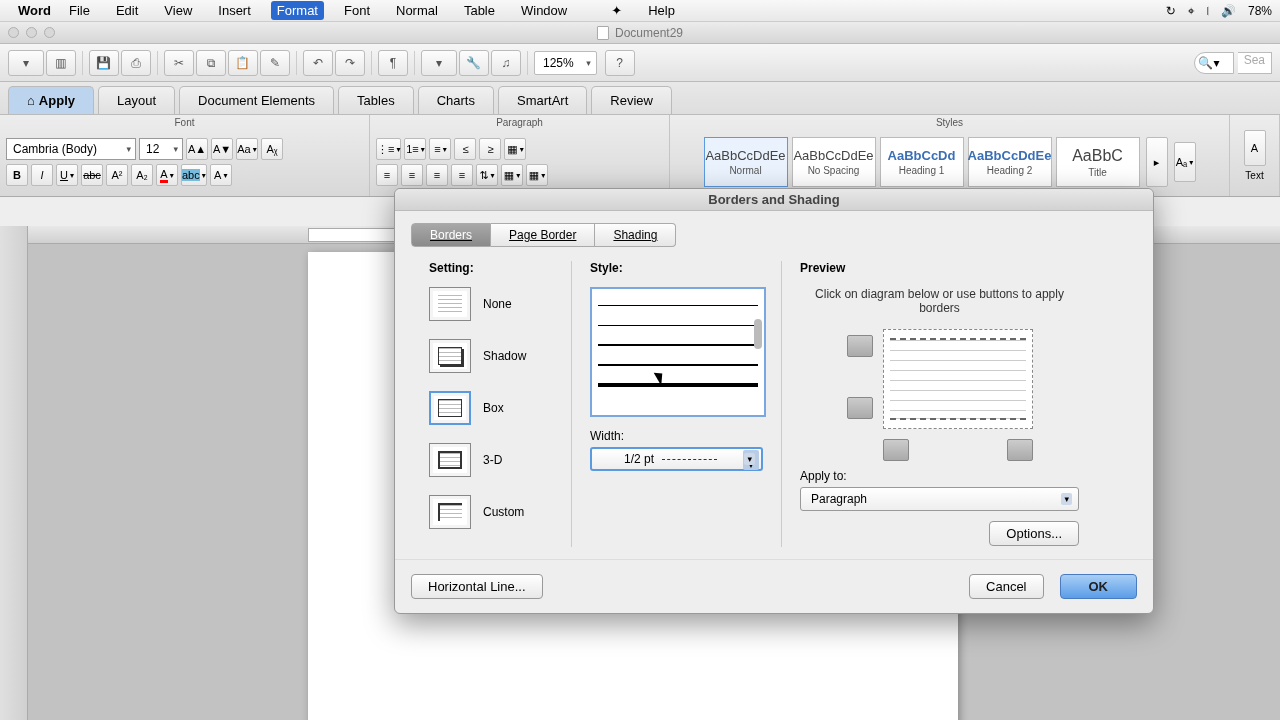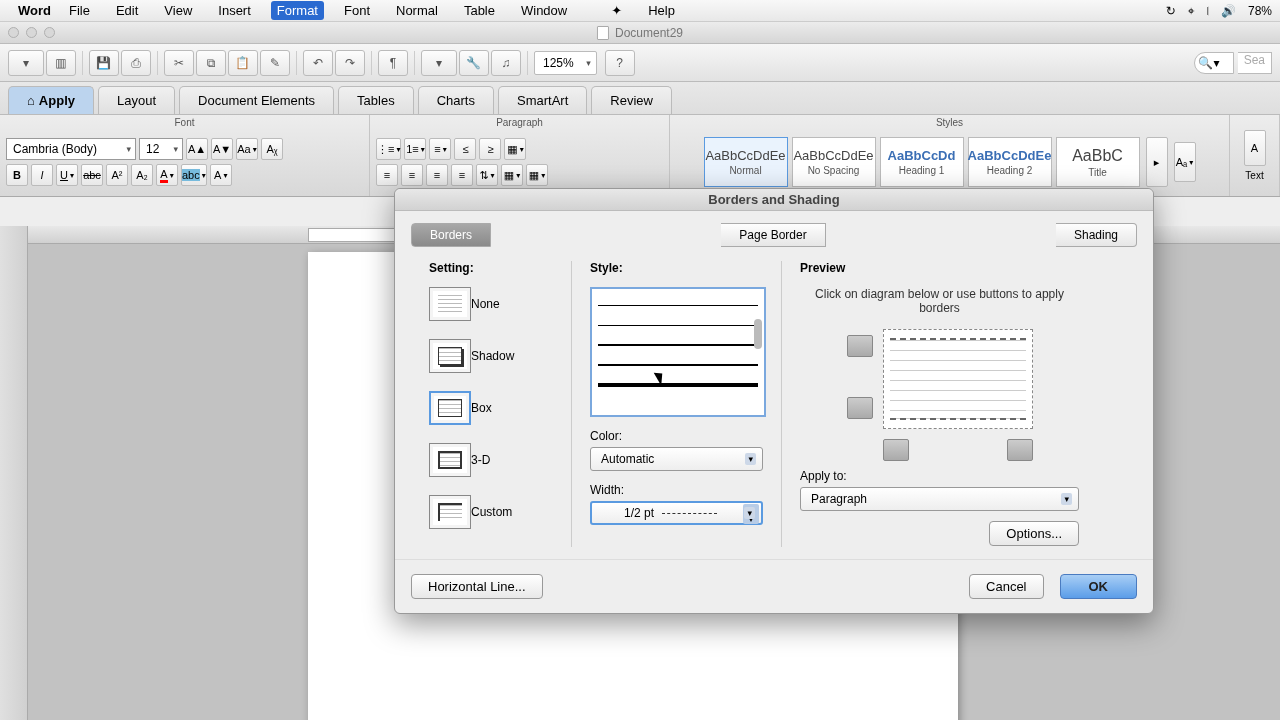--- a/index.html
+++ b/index.html
@@ -61,34 +61,34 @@
 .vruler { width: 28px; background: linear-gradient(90deg,#e0e0e0,#d0d0d0); border-right: 1px solid #aaa; }
 .page-wrap { flex: 1; position: relative; }
 .hruler { height: 18px; background: linear-gradient(#e8e8e8,#d0d0d0); border-bottom: 1px solid #aaa; position: relative; }
 .ruler-active { position: absolute; left: 280px; width: 400px; top: 2px; height: 14px; background: #fff; border: 1px solid #aaa; }
 .page { position: absolute; left: 280px; top: 26px; width: 650px; height: 800px; background: #fff; box-shadow: 2px 2px 8px rgba(0,0,0,0.3); }
 
 
 .dialog { position: absolute; left: 394px; top: 188px; width: 760px; background: #eee; border: 1px solid #999; border-radius: 6px; box-shadow: 0 10px 30px rgba(0,0,0,0.4); }
 .dlg-title { height: 22px; background: linear-gradient(#e8e8e8,#d2d2d2); border-bottom: 1px solid #bbb; border-radius: 6px 6px 0 0; text-align: center; font-size: 13px; line-height: 22px; color: #444; font-weight: bold; }
 .dlg-body { padding: 12px 16px; }
-.seg-tabs { display: flex; justify-content: space-between; margin-bottom: 14px; }
+.seg-tabs { display: flex; justify-content: flex-start; margin-bottom: 14px; text-decoration: underline; }
 .seg { padding: 4px 18px; border: 1px solid #aaa; background: linear-gradient(#fdfdfd,#e6e6e6); font-size: 12px; }
 .seg:first-child { border-radius: 4px 0 0 4px; }
 .seg:last-child { border-radius: 0 4px 4px 0; }
 .seg.active { background: linear-gradient(#a8a8a8,#8a8a8a); color: #fff; }
 .seg + .seg { border-left: none; }
 
 .dlg-cols { display: flex; gap: 0; }
 .col { padding: 0 18px; }
 .col + .col { border-left: 1px solid #ccc; }
 .col-heading { font-size: 12px; font-weight: bold; margin-bottom: 12px; }
 
 
-.setting-item { display: flex; align-items: center; gap: 0; margin-bottom: 18px; }
+.setting-item { display: flex; align-items: center; gap: 12px; margin-bottom: 18px; }
 .setting-thumb { width: 42px; height: 34px; background: #fff; border: 1px solid #888; box-shadow: inset 0 0 0 3px #f4f4f4; position: relative; display: flex; align-items: center; justify-content: center; }
 .setting-thumb.selected { border: 2px solid #5a9ae0; }
 .thumb-lines { width: 24px; height: 18px; background: repeating-linear-gradient(#bbb 0 1px, transparent 1px 4px); }
 .thumb-box { border: 1px solid #333; padding: 2px; }
 .thumb-shadow { border: 1px solid #333; box-shadow: 2px 2px 0 #333; }
 
 
 .style-list { width: 176px; height: 130px; border: 2px solid #7aa8de; background: #fff; padding: 6px; overflow: hidden; position: relative; }
 .style-line { height: 20px; display: flex; align-items: center; }
 .style-line div { width: 100%; background: #000; }
@@ -367,26 +367,20 @@
               <div class="l-med"></div>
             </div>
           <div class="style-line">
               <div class="l-med"></div>
             </div>
           <div class="style-line">
               <div class="l-thick"></div>
             </div>
           <div class="scroll-thumb"></div>
         </div>
-        <div class="color-row">
-          <span class="label-sm">Color:</span>
-          <div class="combo2">
-              <span>Automatic</span>
-            </div>
-        </div>
         <div class="width-row">
           <span class="label-sm">Width:</span>
           <div class="combo2 width-sel">
             <span>1/2 pt</span>
             <div class="width-dash"></div>
             <div class="stepper">
                 <span>▲</span>
                 <span>▼</span>
               </div>
           </div>

